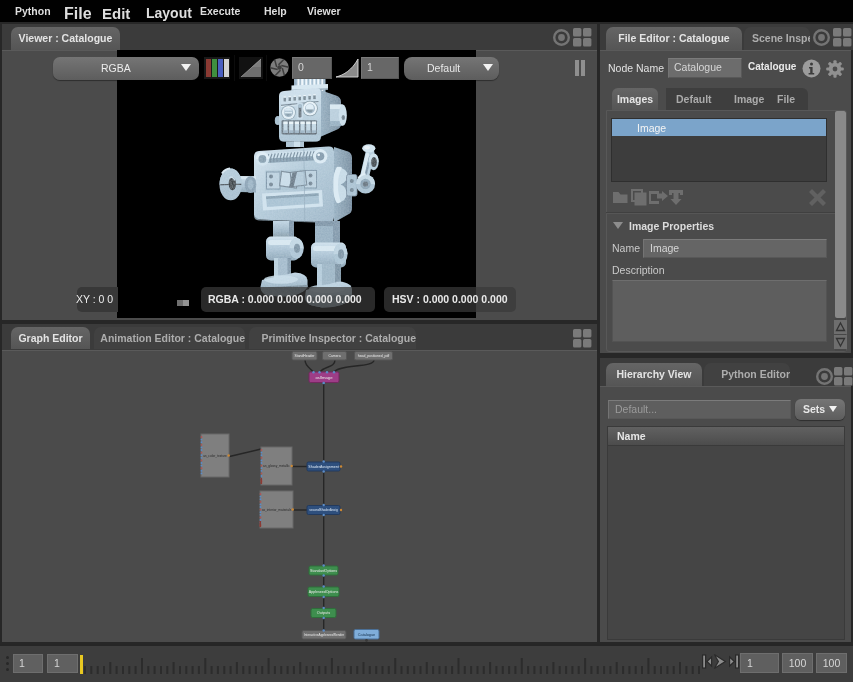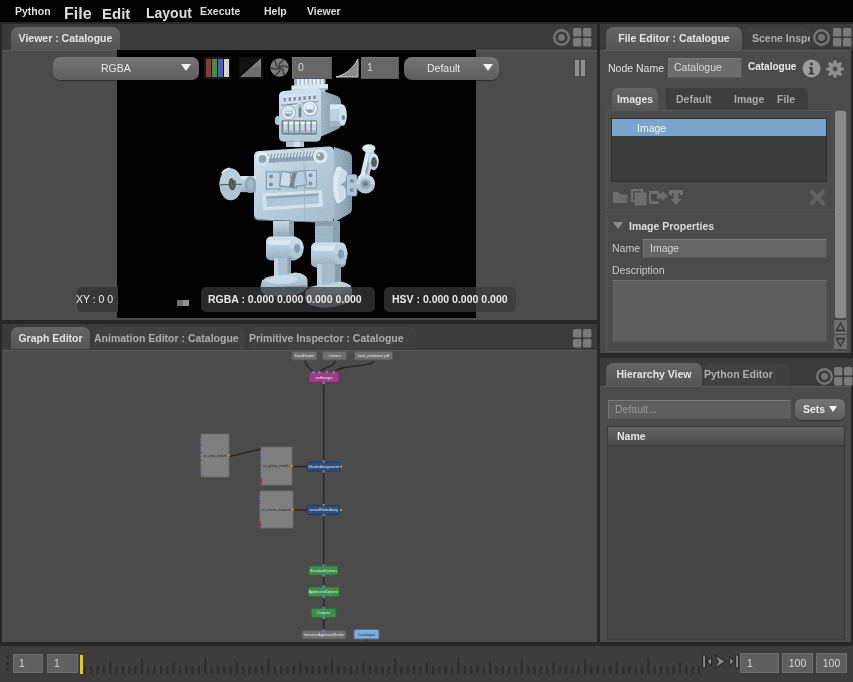--- a/index.html
+++ b/index.html
@@ -1,18 +1,18 @@
 <!DOCTYPE html>
 <html><head><meta charset="utf-8"><style>
 *{margin:0;padding:0;box-sizing:border-box}
 html,body{width:853px;height:682px;background:#272727;font-family:"Liberation Sans",sans-serif;overflow:hidden;position:relative}
 .abs{position:absolute}
 .txt{position:absolute;white-space:nowrap}
 .tab{position:absolute;border-radius:7px 7px 0 0;background:linear-gradient(#656565,#555555);color:#e4e4e4;font-weight:bold;font-size:10.5px;text-align:center;white-space:nowrap;overflow:hidden}
-.tabu{position:absolute;border-radius:7px 7px 0 0;background:#414141;color:#adadad;font-weight:bold;font-size:10.5px;text-align:left;white-space:nowrap;overflow:hidden;}
+.tabu{position:absolute;border-radius:7px 7px 0 0;background:#414141;color:#adadad;font-weight:bold;font-size:10.5px;text-align:right;white-space:nowrap;overflow:hidden;}
 .fld{position:absolute;background:#676767;border:1px solid #585858;border-top-color:#7b7b7b;border-left-color:#747474;color:#d6d6d6;font-size:10.5px}
 .btn{position:absolute;background:linear-gradient(#757575,#5d5d5d);border-radius:7px;color:#e8e8e8;font-size:10.5px;box-shadow:0 1px 1px rgba(0,0,0,0.4)}
 .caret{position:absolute;width:0;height:0;border-left:5px solid transparent;border-right:5px solid transparent;border-top:7px solid #f2f2f2}
 </style></head><body>
 
 <div class="abs" style="left:0;top:0;width:853px;height:22px;background:#010101"></div>
 <div class="txt" style="left:15px;top:5px;font-size:10.5px;font-weight:bold;color:#dedede">Python</div>
 <div class="txt" style="left:64px;top:5px;font-size:16px;font-weight:bold;color:#dedede">File</div>
 <div class="txt" style="left:102px;top:5px;font-size:15px;font-weight:bold;color:#dedede">Edit</div>
 <div class="txt" style="left:146px;top:5px;font-size:14px;font-weight:bold;color:#dedede">Layout</div>

